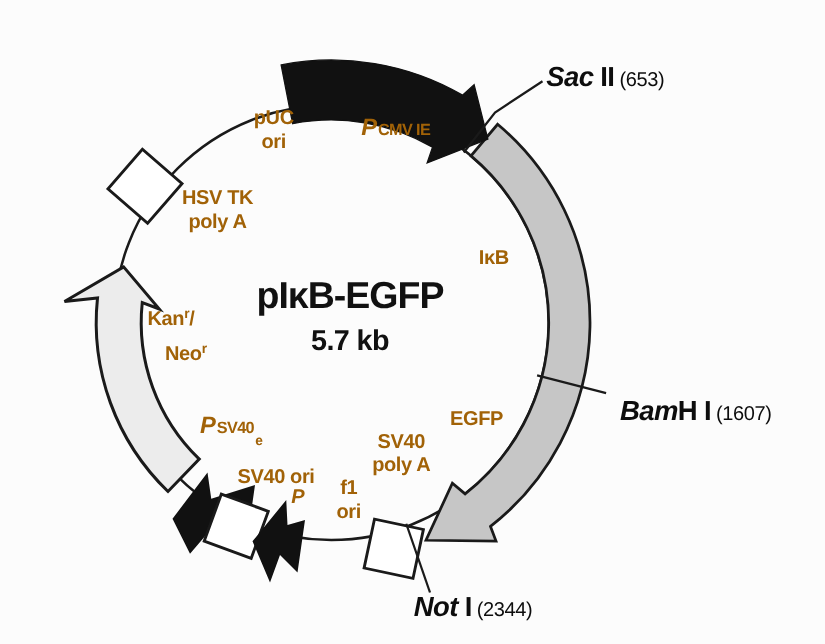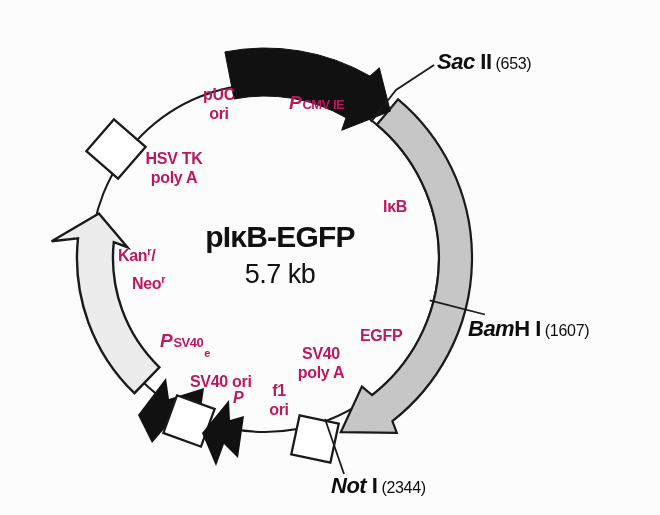--- a/index.html
+++ b/index.html
@@ -3,34 +3,34 @@
 <meta charset="utf-8">
 <style>
   html,body{margin:0;padding:0;}
   #screenshot{
     position:relative;width:660px;height:515px;overflow:hidden;
     background:#fcfcfc;font-family:"Liberation Sans",sans-serif;color:#111;
   }
   #plasmid-svg{position:absolute;left:0;top:0;}
   .lbl{
     position:absolute;font-weight:bold;font-size:16px;line-height:19px;
-    letter-spacing:-0.3px;white-space:nowrap;color:#be185d;
+    letter-spacing:-0.3px;white-space:nowrap;color:#a16207;
   }
   .ctr{text-align:center;}
   .pit{font-style:italic;font-weight:bold;font-size:19px;}
   .psub{font-size:13px;font-weight:bold;position:relative;top:0;margin-left:1px;letter-spacing:-0.5px;}
   .psubsub{font-size:11px;font-weight:bold;position:relative;top:10px;margin-left:1px;}
   .sup{font-size:11px;font-weight:bold;position:relative;top:-6px;}
   .site-label{position:absolute;white-space:nowrap;color:#0d0d0d;}
   .site-it{font-style:italic;font-weight:bold;font-size:22px;letter-spacing:-0.5px;}
   .site-b{font-weight:bold;font-size:22px;letter-spacing:-0.5px;}
   .site-pos{font-weight:normal;font-size:16px;margin-left:4px;letter-spacing:-0.3px;}
   .title-block{position:absolute;left:180px;top:221px;width:200px;text-align:center;}
   .title-name{font-size:30px;font-weight:bold;letter-spacing:-0.8px;line-height:32px;}
-  .title-size{font-size:27px;font-weight:normal;margin-top:6px;letter-spacing:-0.5px;}
+  .title-size{font-size:23px;font-weight:bold;margin-top:6px;letter-spacing:-0.5px;}
 </style>
 </head>
 <body>
 
 <div id="screenshot">
 
   <svg id="plasmid-svg" width="660" height="515" viewBox="0 0 660 515">
 
     <circle cx="265" cy="258" r="174" fill="none" stroke="#1a1a1a" stroke-width="2"></circle>
 
@@ -100,21 +100,21 @@
 
   <div class="lbl ctr" style="left:137px;top:149px;width:74px;">
     <div>HSV TK</div>
     <div>poly A</div>
   </div>
 
   <div class="site-label" style="left:437px;top:49px;">
     <span class="site-it">Sac</span><span class="site-b"> II</span><span class="site-pos">(653)</span>
   </div>
 
-  <div class="site-label" style="left:468px;top:316px;">
+  <div class="site-label" style="left:496px;top:316px;">
     <span class="site-it">Bam</span><span class="site-b">H I</span><span class="site-pos">(1607)</span>
   </div>
 
   <div class="site-label" style="left:331px;top:473px;">
     <span class="site-it">Not</span><span class="site-b"> I</span><span class="site-pos">(2344)</span>
   </div>
 
 </div>
 
 </body></html>

